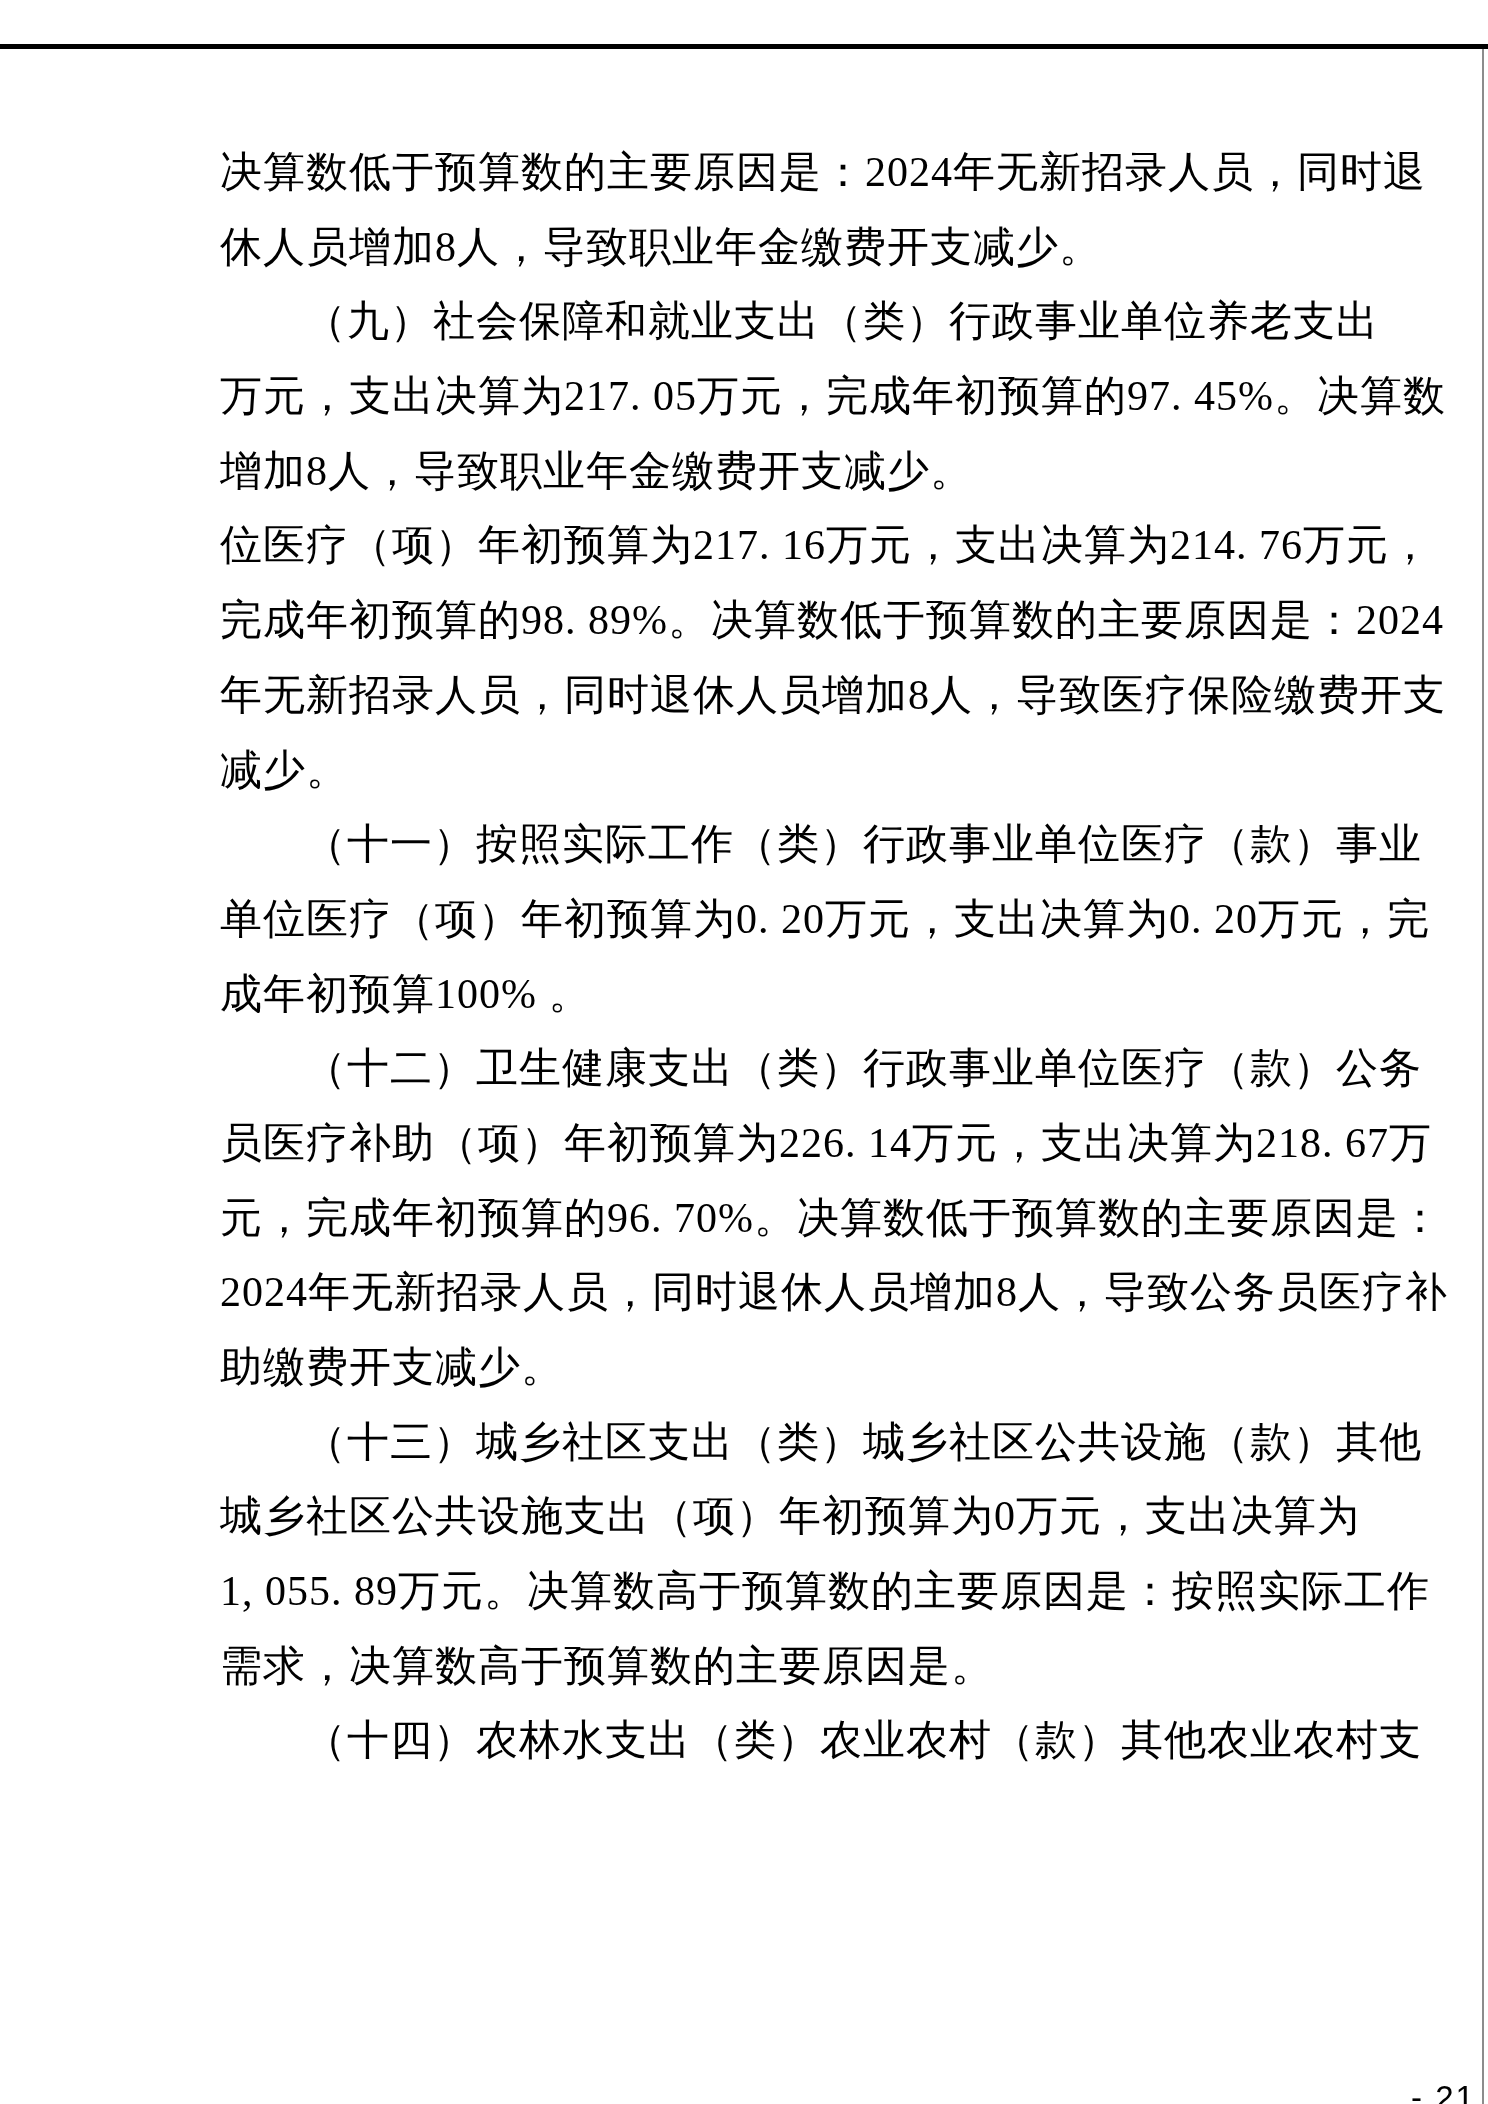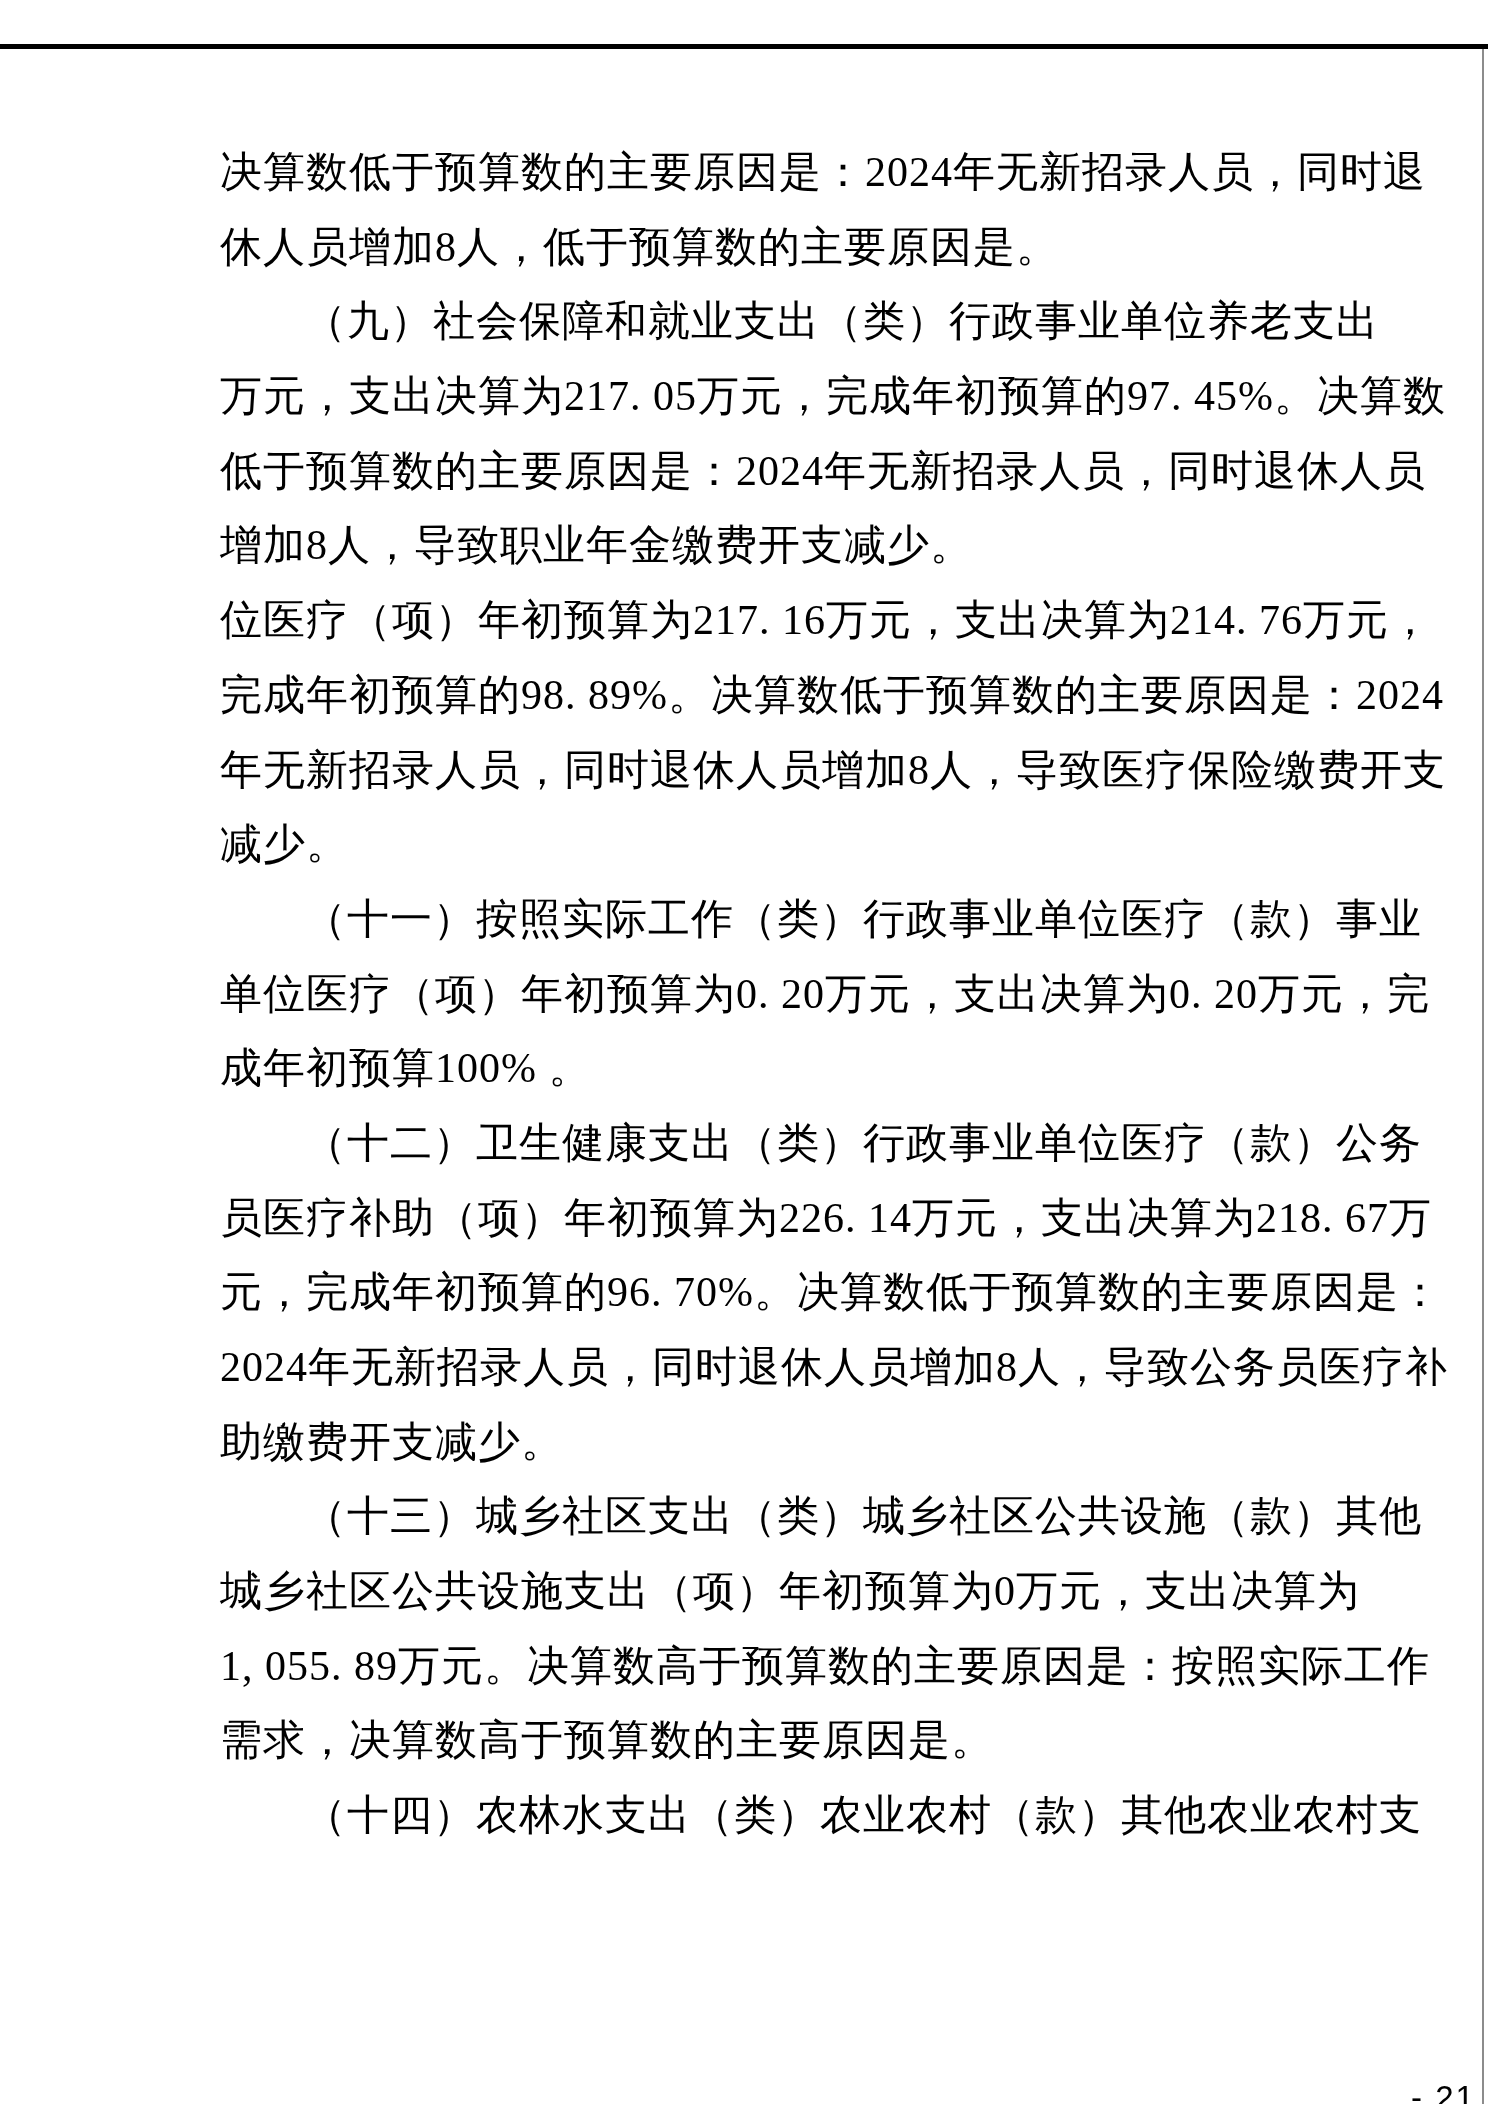--- a/index.html
+++ b/index.html
@@ -71,25 +71,24 @@
 </head>
 <body>
 
 <div class="page">
 
   <div class="top-edge" style="background: rgb(0, 0, 0);"></div>
   <div class="right-edge" style="background: rgb(140, 140, 140);"></div>
 
   <main class="text-block">
     <p class="line">决算数低于预算数的主要原因是：2024年无新招录人员，同时退</p>
-    <p class="line">休人员增加8人，低于预算数的主要原因是。</p>
+    <p class="line">休人员增加8人，导致职业年金缴费开支减少。</p>
 
     <p class="line indent">（九）社会保障和就业支出（类）行政事业单位养老支出</p>
     <p class="line">万元，支出决算为217. 05万元，完成年初预算的97. 45%。决算数</p>
-    <p class="line">低于预算数的主要原因是：2024年无新招录人员，同时退休人员</p>
     <p class="line">增加8人，导致职业年金缴费开支减少。</p>
 
     <p class="line">位医疗（项）年初预算为217. 16万元，支出决算为214. 76万元，</p>
     <p class="line">完成年初预算的98. 89%。决算数低于预算数的主要原因是：2024</p>
     <p class="line">年无新招录人员，同时退休人员增加8人，导致医疗保险缴费开支</p>
     <p class="line">减少。</p>
 
     <p class="line indent">（十一）按照实际工作（类）行政事业单位医疗（款）事业</p>
     <p class="line">单位医疗（项）年初预算为0. 20万元，支出决算为0. 20万元，完</p>
     <p class="line">成年初预算100% 。</p>

